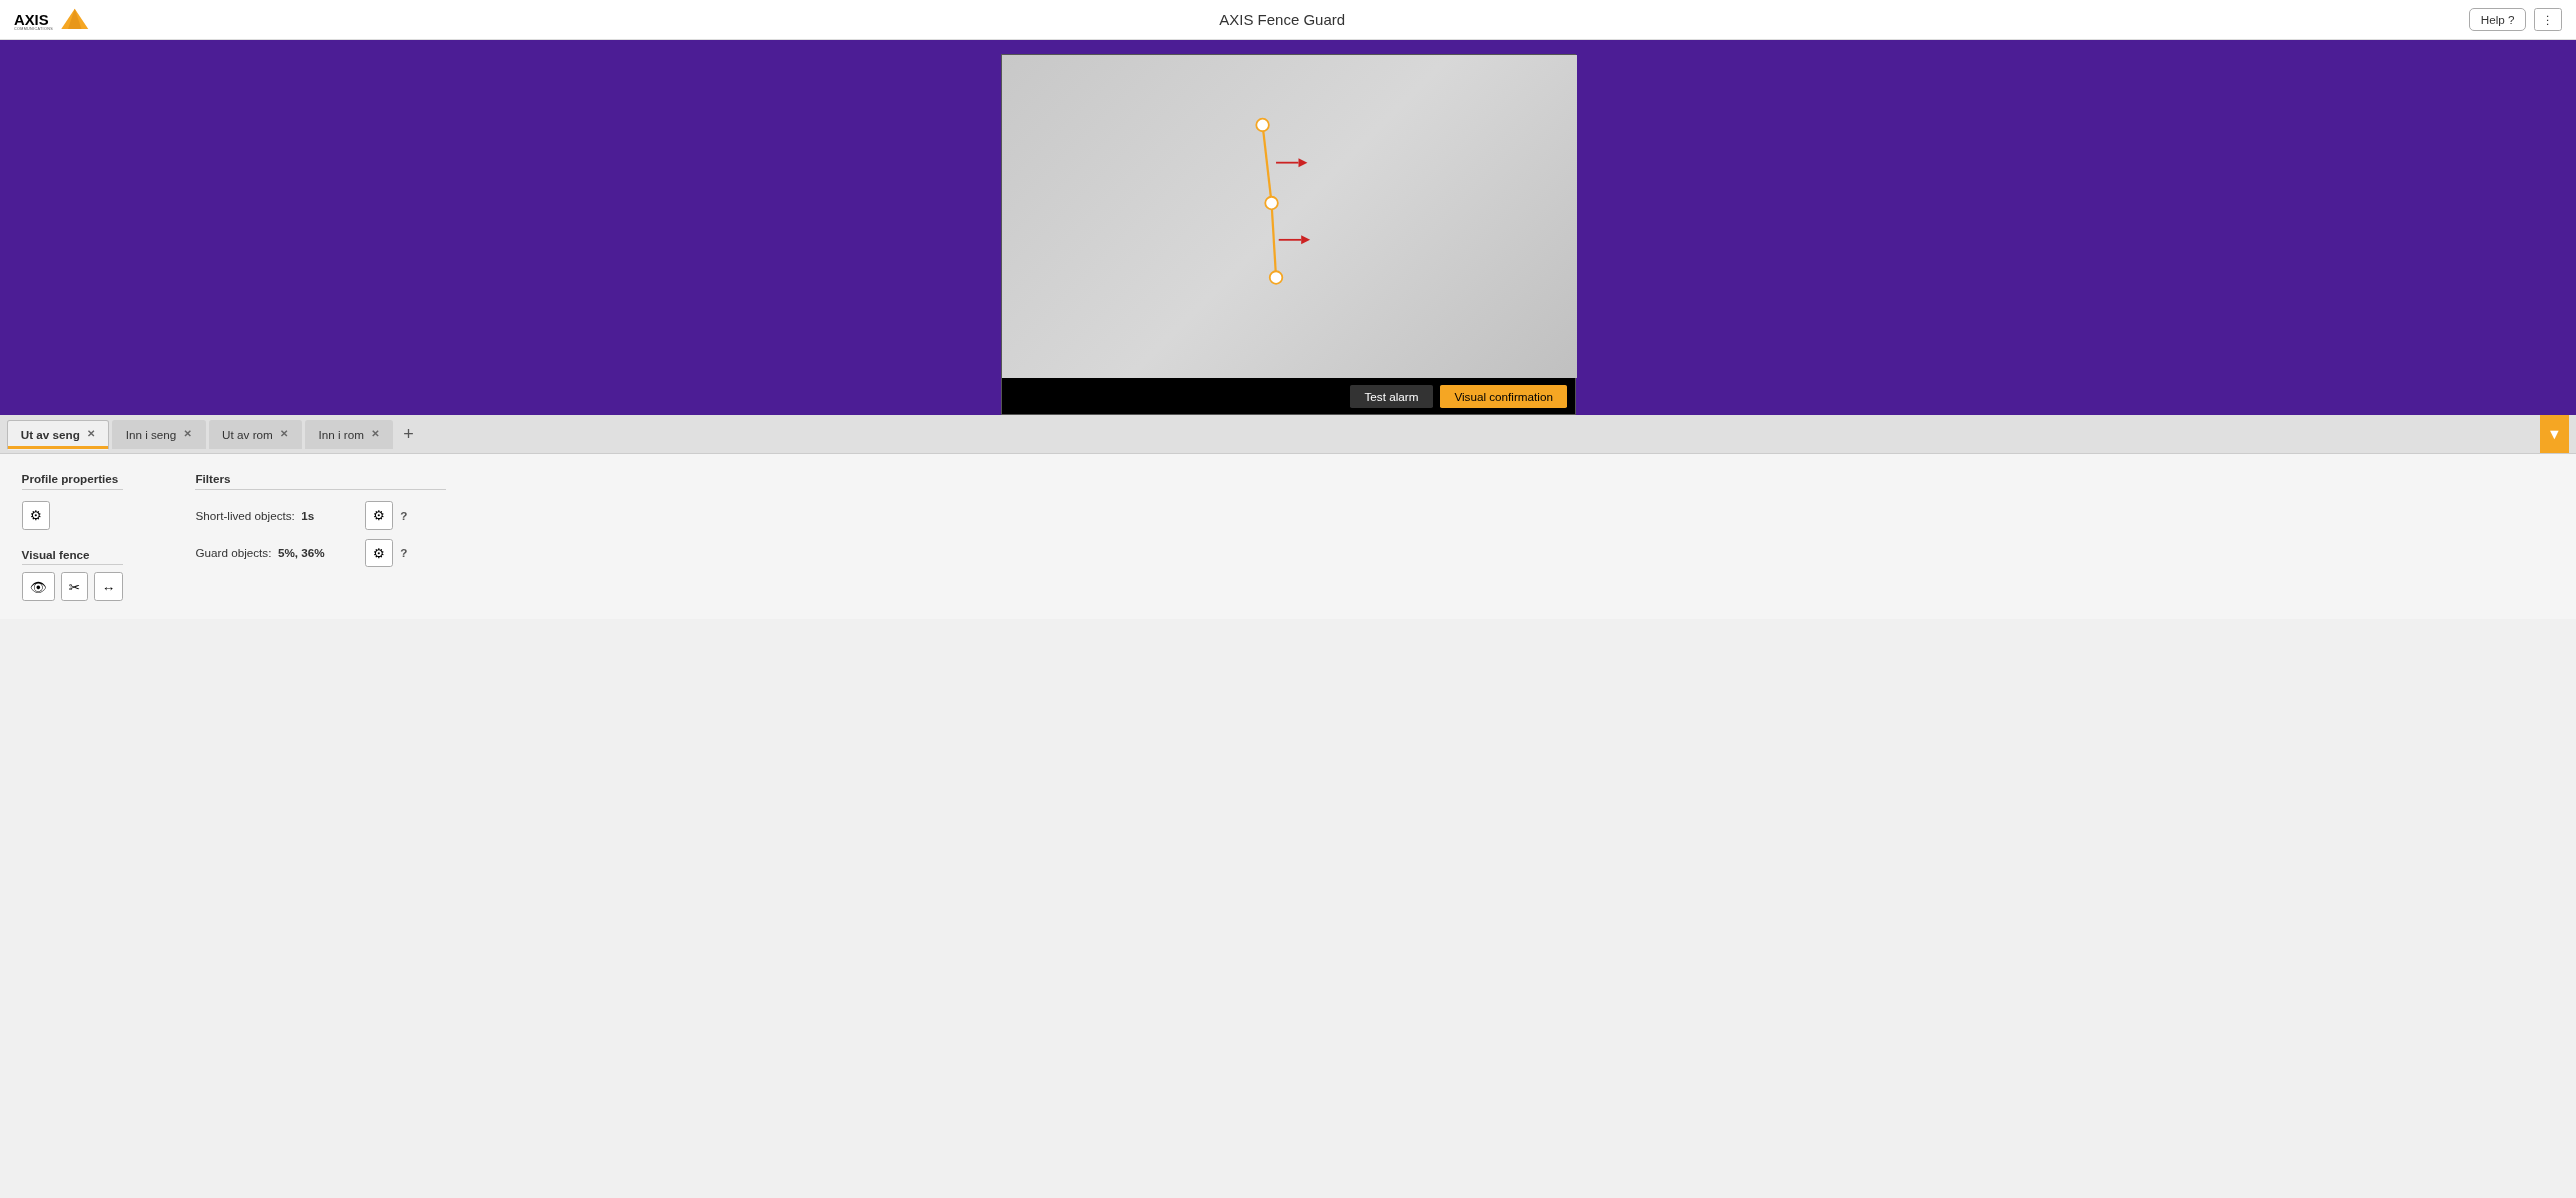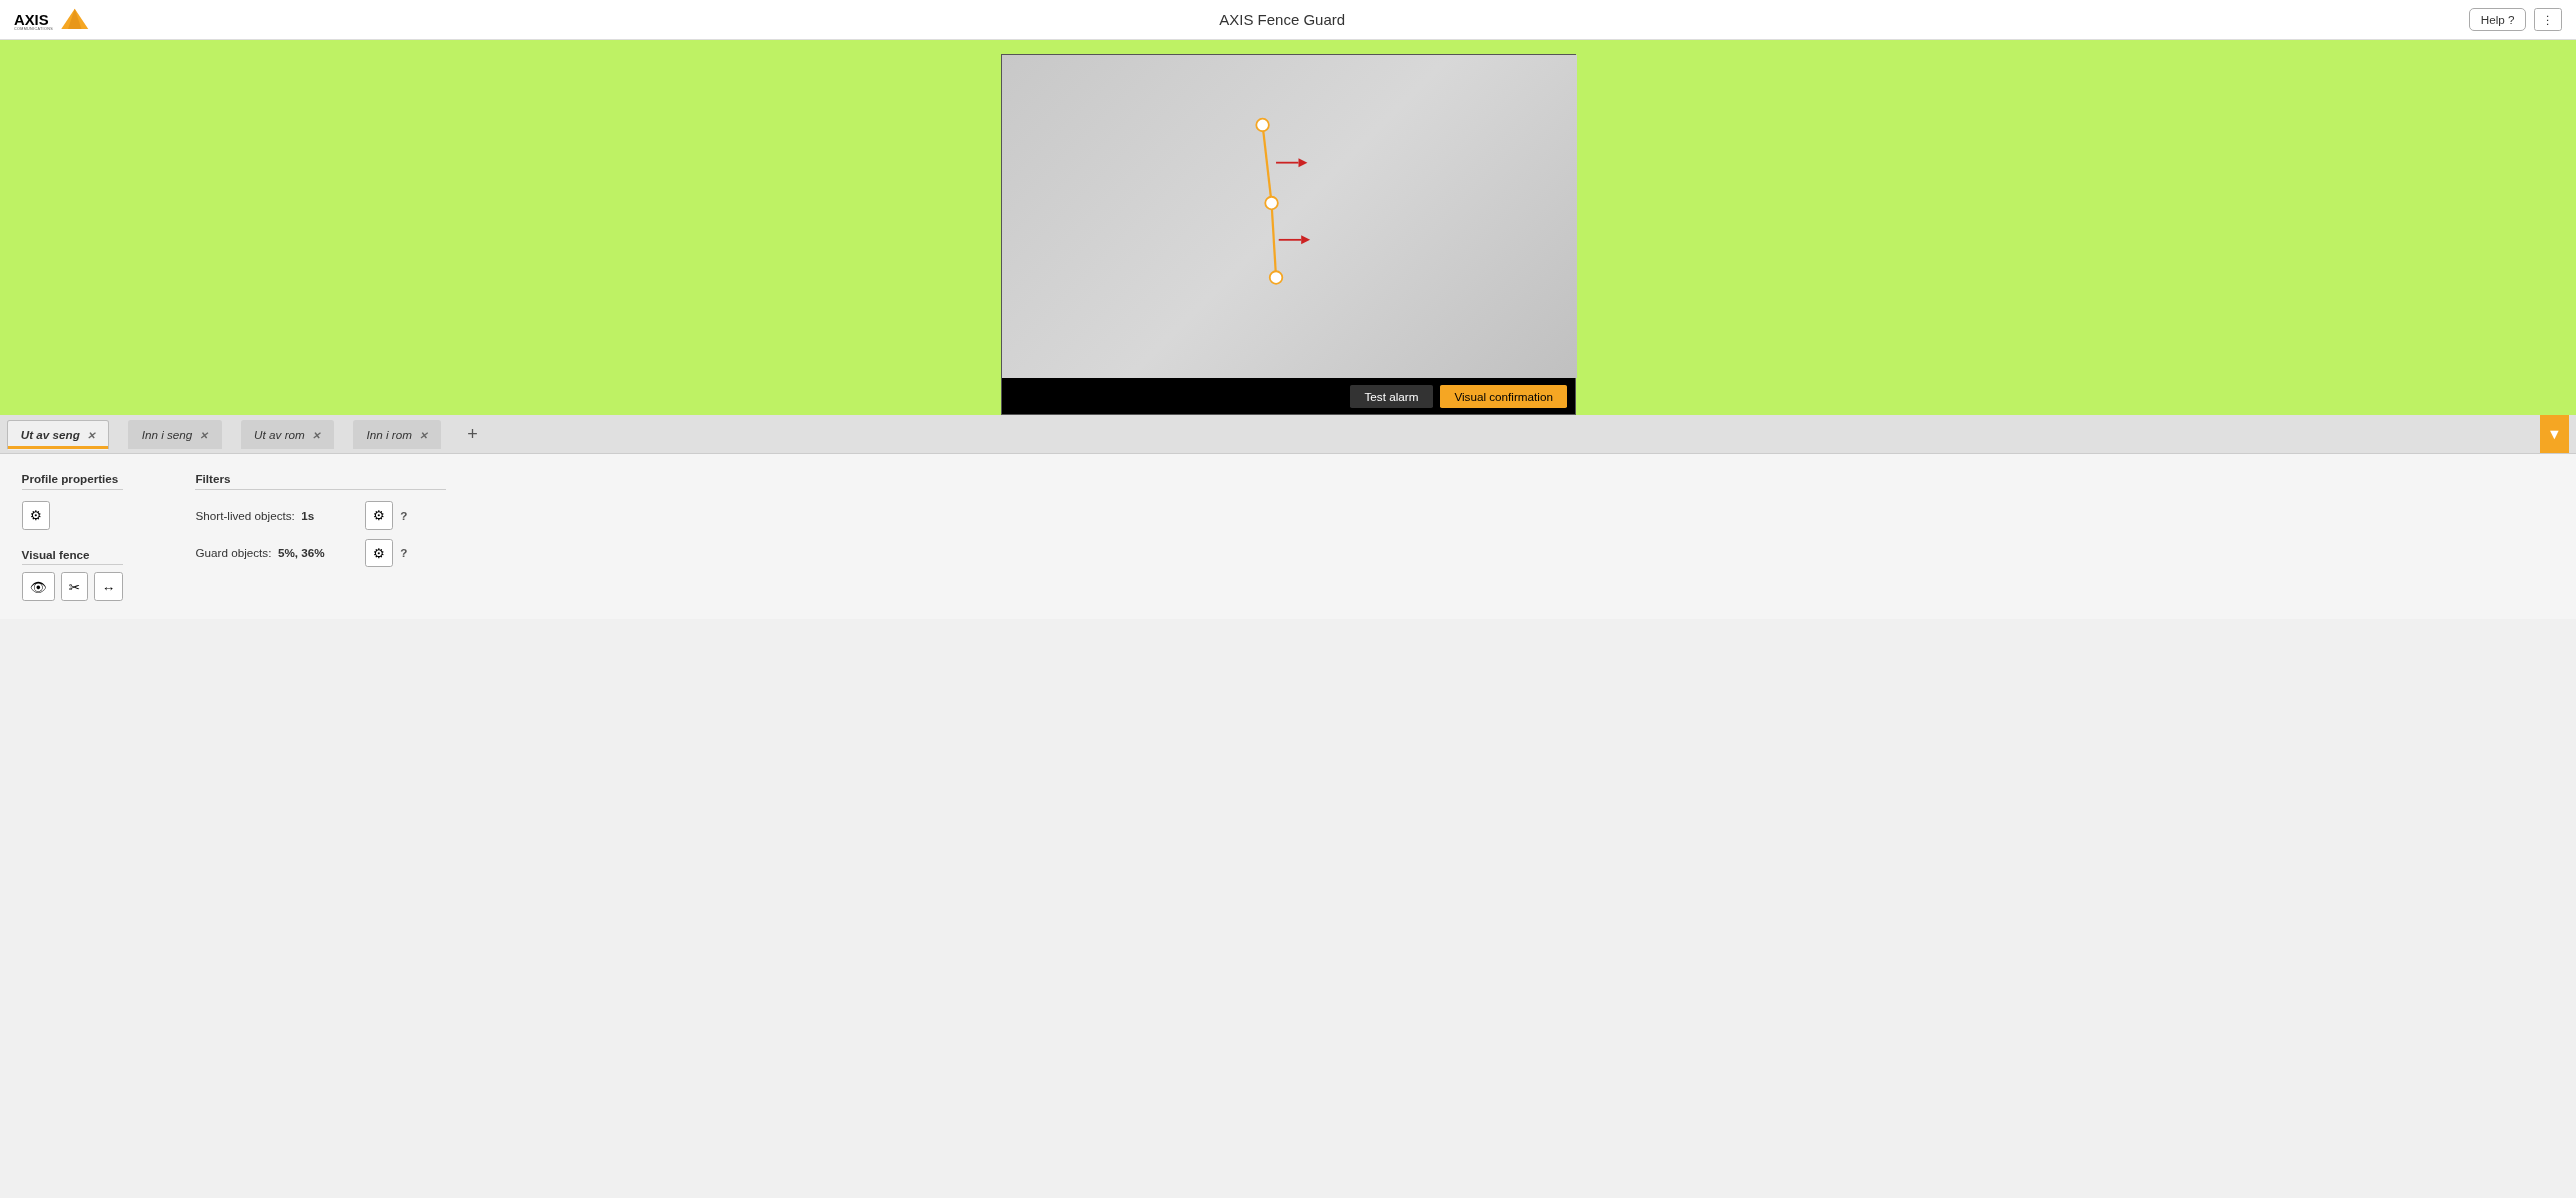--- a/index.html
+++ b/index.html
@@ -47,21 +47,21 @@
       cursor: pointer;
       font-size: 11.7px;
       color: #333;
     }
 
     
     .camera-container {
       display: flex;
       justify-content: center;
       padding: 14.4px 0 0 0;
-      background: #bef264;
+      background: #4c1d95;
       align-items: center;
     }
     .camera-wrapper {
       position: relative;
       width: 575px;
       background: #000;
       border: 0.9px solid #555;
     }
     .camera-view {
       width: 575px;
@@ -110,32 +110,31 @@
     .tabs-bar {
       display: flex;
       align-items: center;
       background: #e0e0e0;
       border-bottom: 1.8px solid #ccc;
       padding: 0 7.2px;
       min-height: 38px;
     }
     .tab {
       display: flex;
-      align-items: flex-end;
+      align-items: flex-start;
       padding: 7.2px 12.6px 7.2px 12.6px;
       cursor: pointer;
       font-size: 11.7px;
       border: 0.9px solid transparent;
       border-bottom: none;
       border-radius: 2.7px 2.7px 0 0;
       background: #d0d0d0;
-      margin-right: 19px;
+      margin-right: 3px;
       color: #333;
       position: relative;
-      font-style: italic;
     }
     .tab.active {
       background: #f0f0f0;
       border-color: #bbb;
       border-bottom-color: #f0f0f0;
       font-weight: bold;
     }
     .tab.active::after {
       content: '';
       position: absolute;

